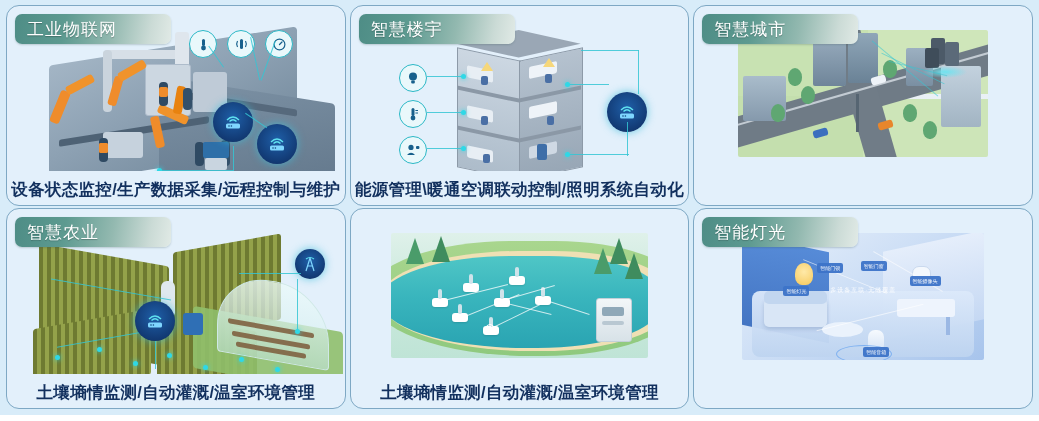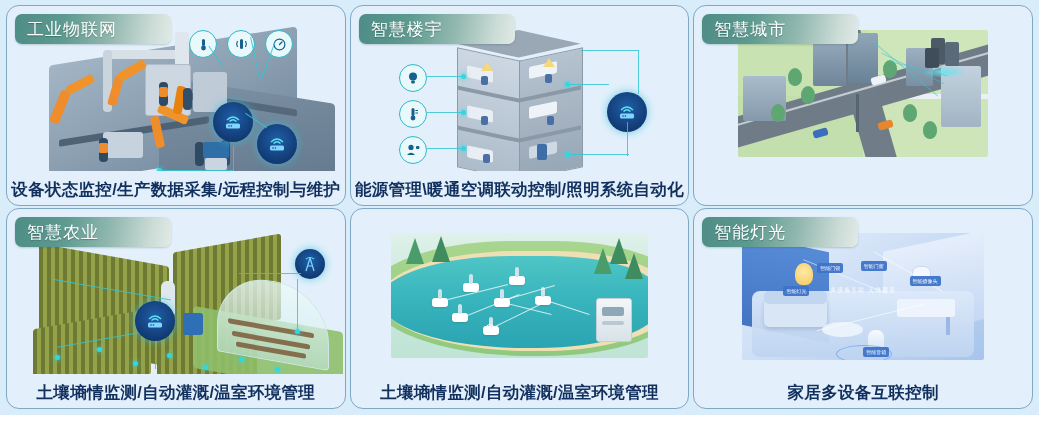--- a/index.html
+++ b/index.html
@@ -505,18 +505,17 @@
           <div class="tag" style="left:31%;top:24%">智能门锁</div>
           <div class="tag" style="left:49%;top:22%">智能门窗</div>
           <div class="tag" style="right:18%;top:34%">智能摄像头</div>
           <div class="tag" style="left:50%;top:90%">智能音箱</div>
 
           <div class="meshTitle">
             <div class="sub">多设备互联·无缝覆盖</div>
           </div>
         </div>
       </div>
-      <div class="caption">家居多设备互联控制</div>
     </div>
 
   </div>
   <div class="bottom-strip"></div>
 </div>
 
 </body></html>

